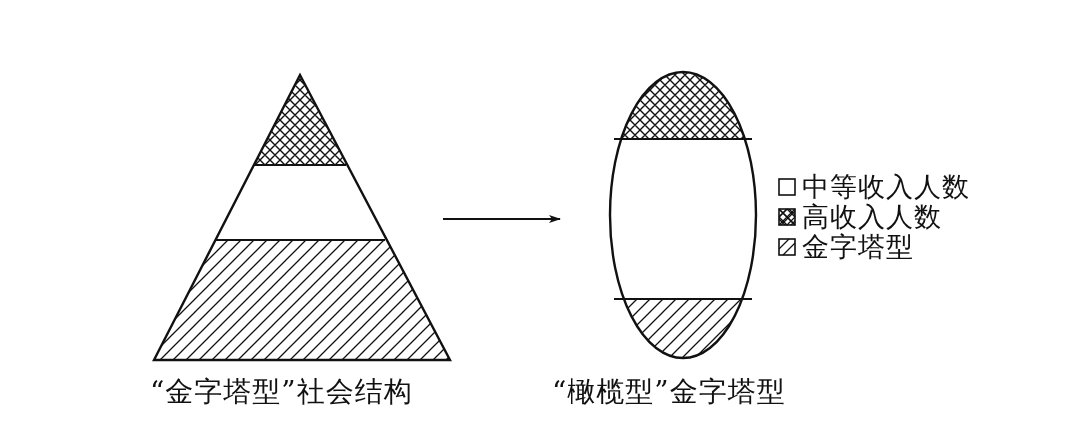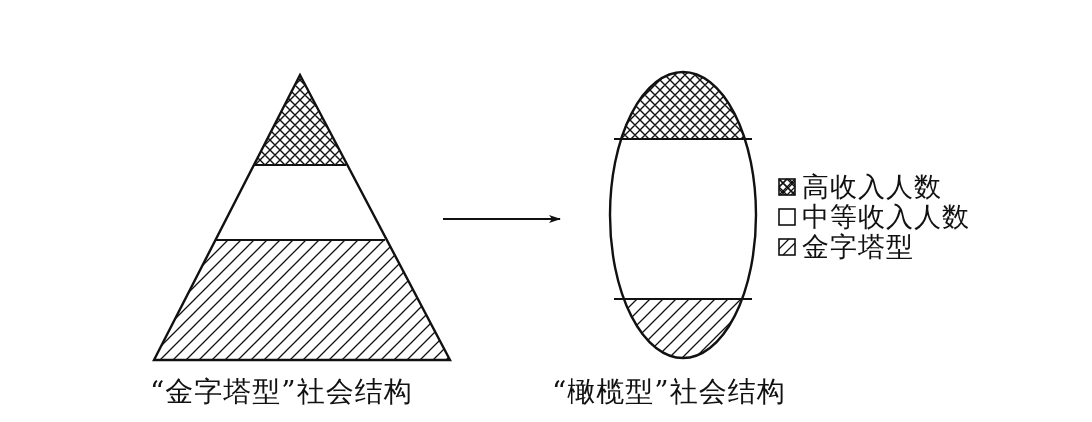--- a/index.html
+++ b/index.html
@@ -57,34 +57,34 @@
     </g>
     <line x1="614" y1="139" x2="752" y2="139" stroke="#111" stroke-width="2.2"></line>
     <line x1="614" y1="299" x2="752" y2="299" stroke="#111" stroke-width="2.2"></line>
     <ellipse cx="683" cy="215" rx="73" ry="143" fill="none" stroke="#111" stroke-width="2.4"></ellipse>
   </g>
 </svg>
 
 <div class="legend">
   <div class="legend-item">
     <svg class="swatch" viewBox="0 0 18 18">
+      <rect x="1" y="1" width="16" height="16" fill="#fff" stroke="#111" stroke-width="1.6"></rect>
+    </svg>
+    <span class="label">中等收入人数</span>
+  </div>
+  <div class="legend-item">
+    <svg class="swatch" viewBox="0 0 18 18">
       <rect x="1" y="1" width="16" height="16" fill="url(#crosshatch)" stroke="#111" stroke-width="1.6"></rect>
       <path d="M1,1 L17,17 M17,1 L1,17 M1,9 L9,1 M9,17 L17,9 M1,9 L9,17 M9,1 L17,9" stroke="#111" stroke-width="1.2" fill="none"></path>
     </svg>
     <span class="label">高收入人数</span>
-  </div>
-  <div class="legend-item">
-    <svg class="swatch" viewBox="0 0 18 18">
-      <rect x="1" y="1" width="16" height="16" fill="#fff" stroke="#111" stroke-width="1.6"></rect>
-    </svg>
-    <span class="label">中等收入人数</span>
   </div>
   <div class="legend-item">
     <svg class="swatch" viewBox="0 0 18 18">
       <rect x="1" y="1" width="16" height="16" fill="#fff" stroke="#111" stroke-width="1.6"></rect>
       <path d="M1,11 L11,1 M5,17 L17,5" stroke="#111" stroke-width="1.2" fill="none"></path>
     </svg>
     <span class="label">金字塔型</span>
   </div>
 </div>
 
 <div class="caption caption-left">“金字塔型”社会结构</div>
-<div class="caption caption-right">“橄榄型”社会结构</div>
+<div class="caption caption-right">“橄榄型”金字塔型</div>
 
 </body></html>

